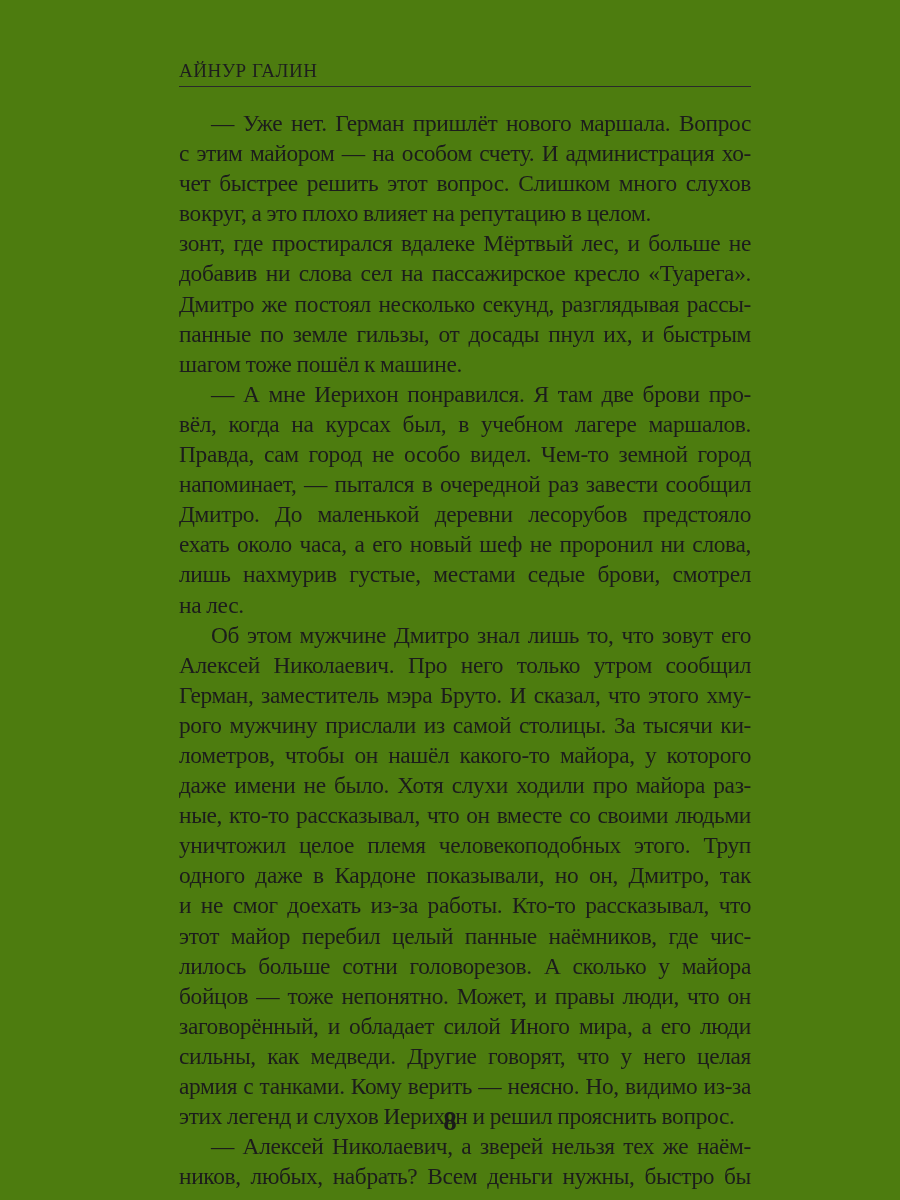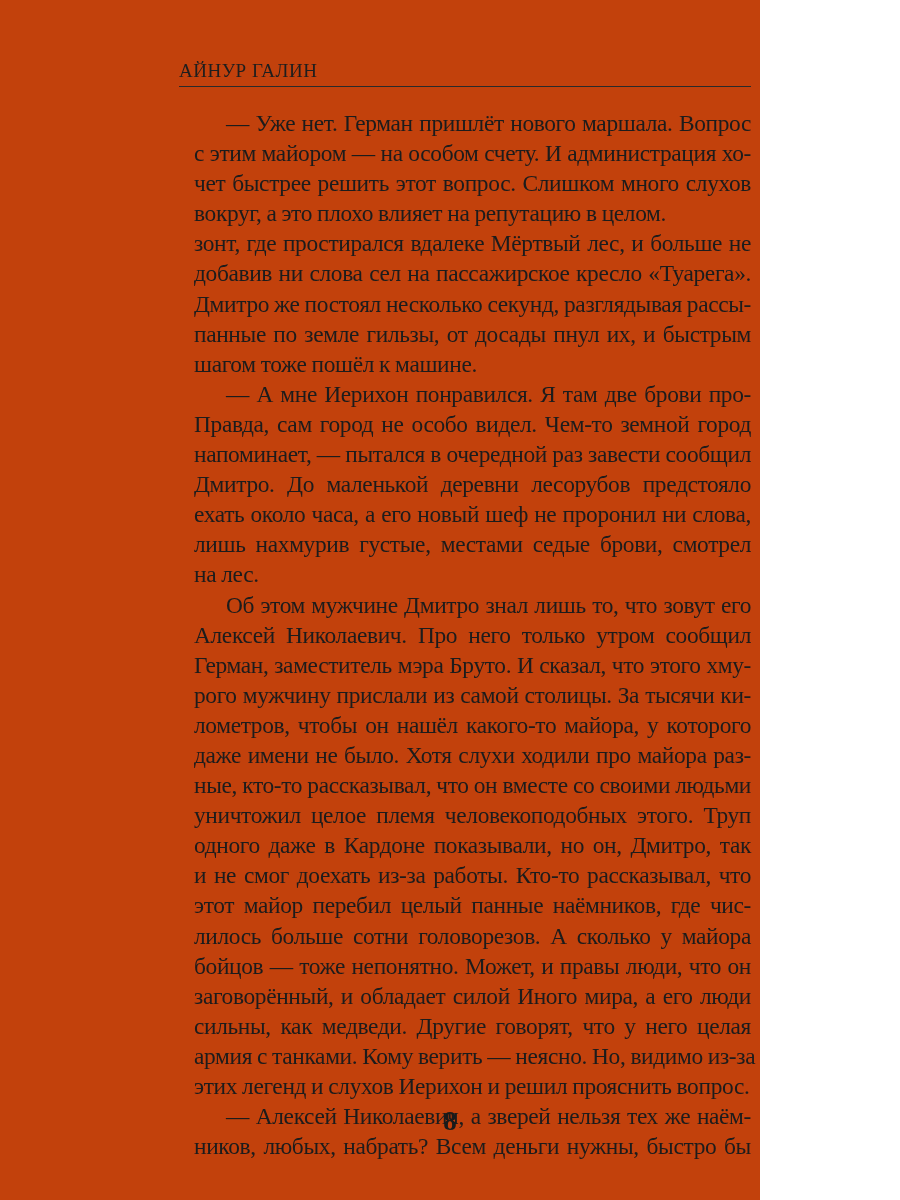--- a/index.html
+++ b/index.html
@@ -1,39 +1,39 @@
 <!DOCTYPE html>
 <html><head>
 <meta charset="utf-8">
 <style>
   html, body { margin: 0; padding: 0; background: #ffffff; }
   body { width: 900px; height: 1200px; position: relative; overflow: hidden; }
   .page {
-    position: absolute; left: 0; top: 0; width: 760px; height: 1200px;
-    background: #c2410c; color: #1c1c1c;
+    position: absolute; left: 0; top: 0; width: 900px; height: 1200px;
+    background: #4d7c0f; color: #1c1c1c;
     font-family: "Liberation Serif", "DejaVu Serif", serif;
   }
   .running-head {
     position: absolute; left: 179px; top: 60px;
     font-size: 19px; letter-spacing: 0.5px; color: #1e1e1e;
     font-family: "Liberation Serif", serif;
   }
   .head-rule {
     position: absolute; left: 179px; top: 86px; width: 572px; height: 0;
     border-top: 1.5px solid #2a2a2a;
   }
   .body-text {
     position: absolute; left: 179px; top: 108px; width: 572px;
     font-size: 23.4px; line-height: 30.1px; color: #1c1c1c;
     font-family: "Liberation Serif", serif;
   }
   .line {
     display: block; height: 30.1px; white-space: nowrap;
     text-align: justify; text-align-last: justify;
-    word-spacing: -0.5px; letter-spacing: -0.35px; margin-left: 15px;
+    word-spacing: -0.5px; letter-spacing: -0.35px;
   }
   .line.indent { padding-left: 32px; }
   .line.last { text-align-last: left; }
   .page-number {
     position: absolute; left: 0; width: 900px; top: 1106px; text-align: center;
     font-size: 27px; font-weight: bold; color: #1a1a1a;
     font-family: "Liberation Serif", serif;
   }
 </style>
 </head>
@@ -55,20 +55,21 @@
     <div>
       <span class="line">зонт, где простирался вдалеке Мёртвый лес, и больше не</span>
       <span class="line">добавив ни слова сел на пассажирское кресло «Туарега».</span>
       <span class="line">Дмитро же постоял несколько секунд, разглядывая рассы-</span>
       <span class="line">панные по земле гильзы, от досады пнул их, и быстрым</span>
       <span class="line last">шагом тоже пошёл к машине.</span>
     </div>
 
     <div>
       <span class="line indent">— А мне Иерихон понравился. Я там две брови про-</span>
+      <span class="line">вёл, когда на курсах был, в учебном лагере маршалов.</span>
       <span class="line">Правда, сам город не особо видел. Чем-то земной город</span>
       <span class="line">напоминает, — пытался в очередной раз завести сообщил</span>
       <span class="line">Дмитро. До маленькой деревни лесорубов предстояло</span>
       <span class="line">ехать около часа, а его новый шеф не проронил ни слова,</span>
       <span class="line">лишь нахмурив густые, местами седые брови, смотрел</span>
       <span class="line last">на лес.</span>
     </div>
 
     <div>
       <span class="line indent">Об этом мужчине Дмитро знал лишь то, что зовут его</span>

